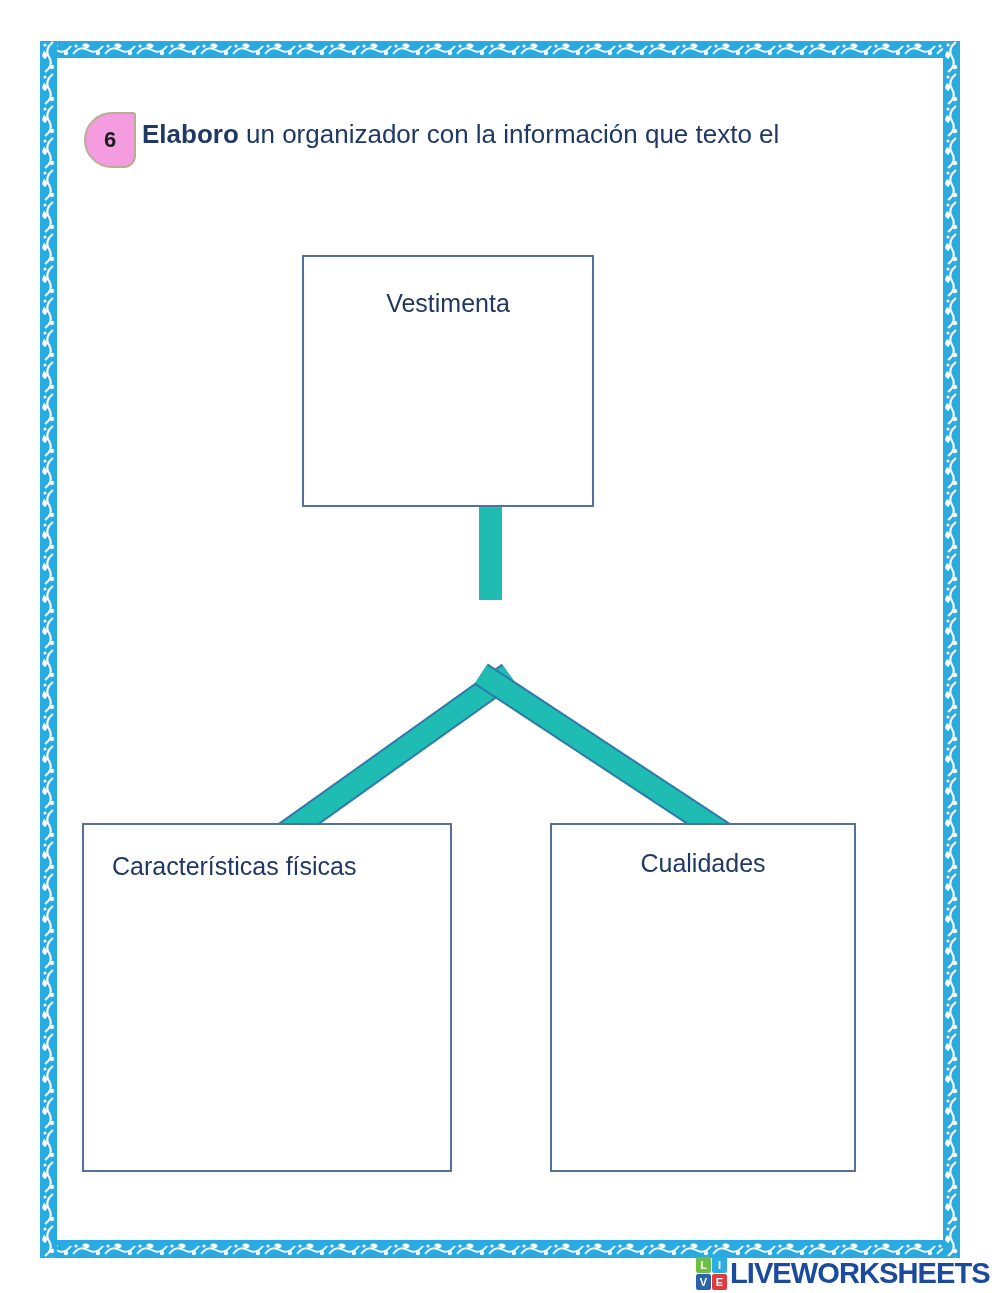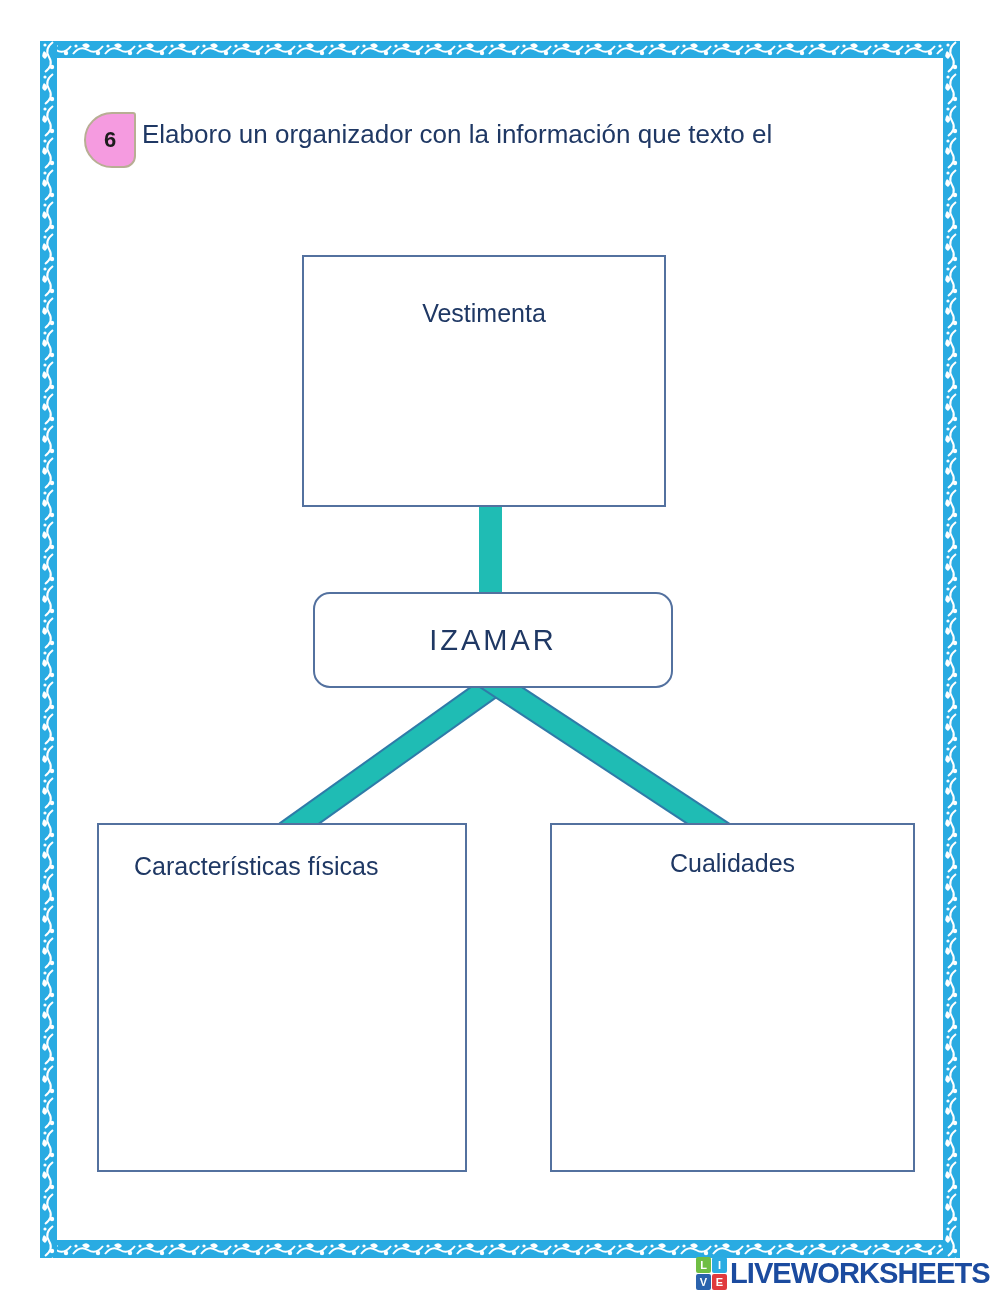--- a/index.html
+++ b/index.html
@@ -38,40 +38,40 @@
   }
   .instruction {
     position: absolute;
     left: 142px; top: 116px;
     width: 760px;
     z-index: 2;
     color: #1f3864;
     font-size: 26px;
     line-height: 1.42;
   }
-  .instruction b { font-weight: normal; }
+  .instruction b { font-weight: bold; }
 
   
   .org-box {
     position: absolute;
     background: #ffffff;
     border: 2px solid #53719f;
     z-index: 2;
     color: #1f3864;
     font-size: 25px;
   }
-  .box-top { left: 302px; top: 255px; width: 364px; height: 252px; text-align: center; padding-top: 42px; }
+  .box-top { left: 302px; top: 255px; width: 292px; height: 252px; text-align: center; padding-top: 32px; }
   .box-center {
     left: 313px; top: 592px; width: 360px; height: 96px;
     border-radius: 17px;
     display: flex; align-items: center; justify-content: center;
     font-size: 29px; letter-spacing: 3px;
   }
-  .box-left  { left: 97px;  top: 823px; width: 370px; height: 349px; padding: 27px 0 0 35px; }
-  .box-right { left: 550px; top: 823px; width: 365px; height: 349px; text-align: center; padding-top: 24px; }
+  .box-left  { left: 82px;  top: 823px; width: 370px; height: 349px; padding: 27px 0 0 28px; }
+  .box-right { left: 550px; top: 823px; width: 306px; height: 349px; text-align: center; padding-top: 24px; }
 
   
   .brand {
     position: absolute;
     left: 696px; top: 1256px;
     display: flex; align-items: center;
     z-index: 4;
   }
   .brand-grid {
     display: grid;
@@ -164,23 +164,20 @@
     <span>6</span>
   </div>
   <div class="instruction">
     <b>Elaboro</b><span> un organizador con la información que texto el</span>
   </div>
 
   <div class="org-box box-top">
     <span>Vestimenta</span>
   </div>
 
-  <div class="org-box box-center">
-    <span>IZAMAR</span>
-  </div>
 
   <div class="org-box box-left">
     <span>Características físicas</span>
   </div>
 
   <div class="org-box box-right">
     <span>Cualidades</span>
   </div>
 
   <div class="brand">

